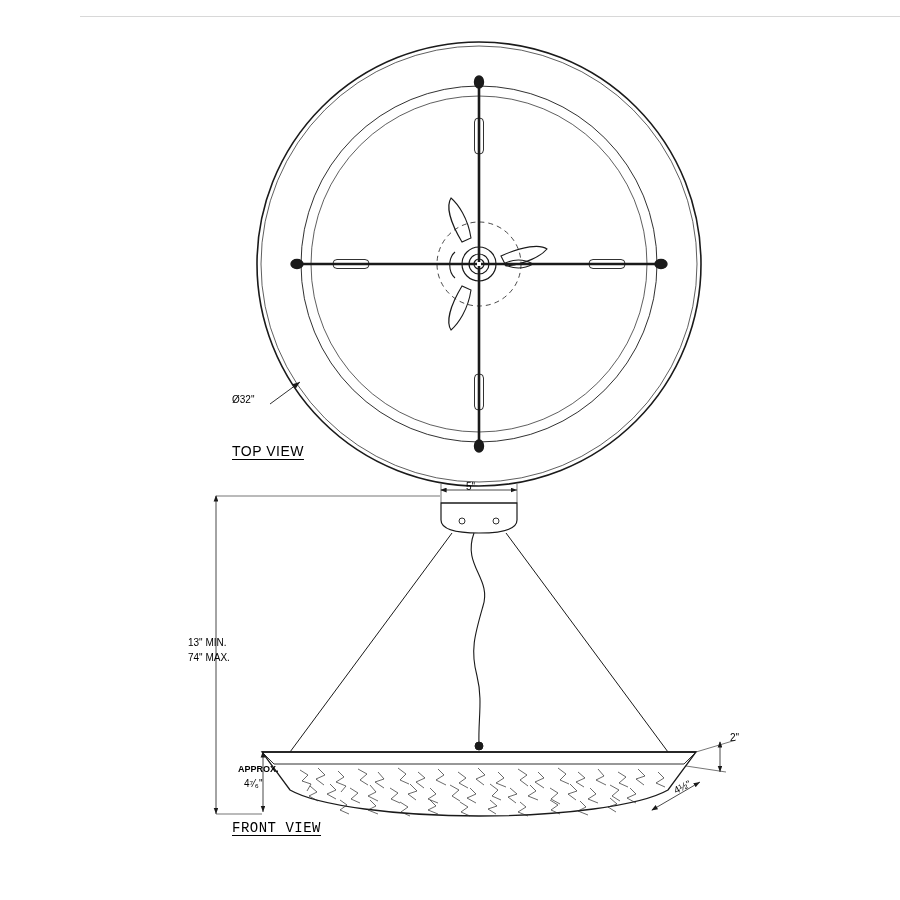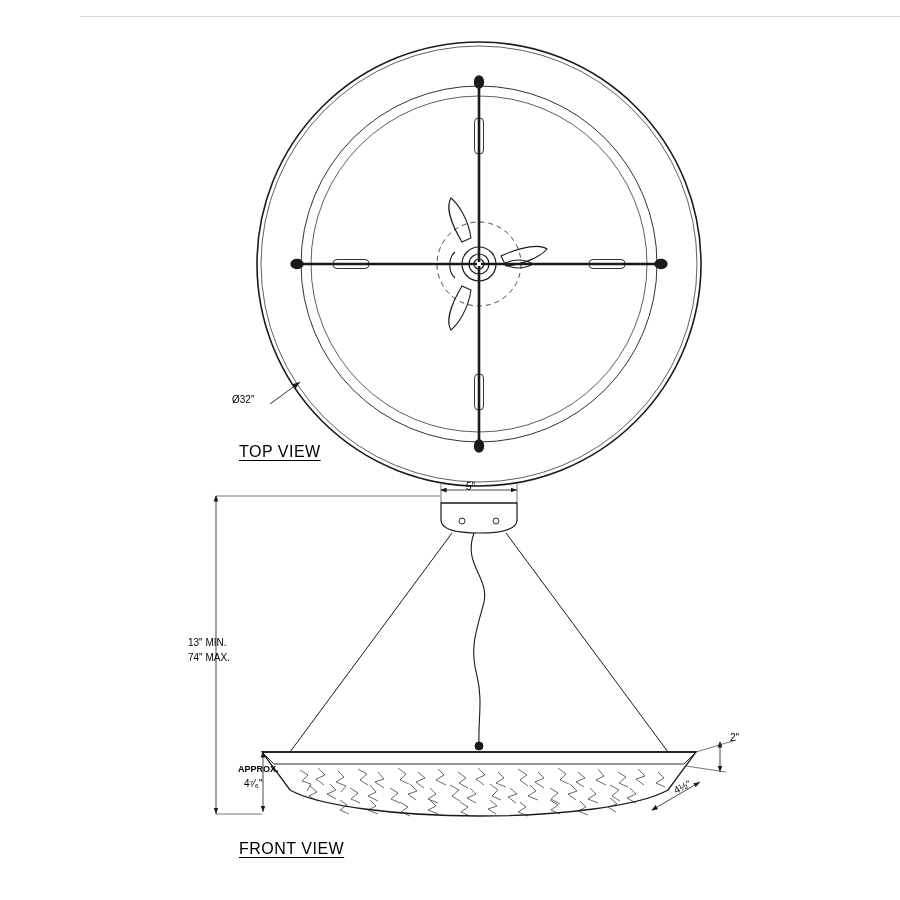--- a/index.html
+++ b/index.html
@@ -33,25 +33,24 @@
   .lbl {
     position: absolute;
     font-family: "Liberation Sans", sans-serif;
     color: #000000;
     white-space: pre;
     line-height: 1.15;
   }
   .lbl-sm { font-size: 10px; }
   .lbl-xs { font-size: 9px; }
   .viewname {
-    font-size: 16px;
+    font-size: 14px;
     letter-spacing: 0.5px;
     text-decoration: underline;
     text-underline-offset: 3px;
-    margin-left: 7px;
   }
   .rot-45 { transform: rotate(-27deg); transform-origin: left top; }
 </style>
 </head>
 <body>
 
 <div id="page">
 
   <div class="top-rule"></div>
 
@@ -192,15 +191,15 @@
   <div class="lbl lbl-sm" style="left:188px; top:637px;">13" MIN.</div>
   <div class="lbl lbl-sm" style="left:188px; top:652px;">74" MAX.</div>
 
   <div class="lbl lbl-xs" style="left:238px; top:764px;font-weight:bold;">APPROX.</div>
   <div class="lbl lbl-sm" style="left:244px; top:778px;">4⁷⁄₆"</div>
 
   <div class="lbl lbl-sm" style="left:730px; top:732px;">2"</div>
 
   <div class="lbl lbl-sm rot-45" style="left:672px; top:786px;">4½"</div>
 
-  <div class="lbl viewname" style="left:232px; top:840px;">FRONT VIEW</div>
+  <div class="lbl viewname" style="left:232px; top:820px;font-family:Liberation Mono, monospace;">FRONT VIEW</div>
 
 </div>
 
 </body></html>

